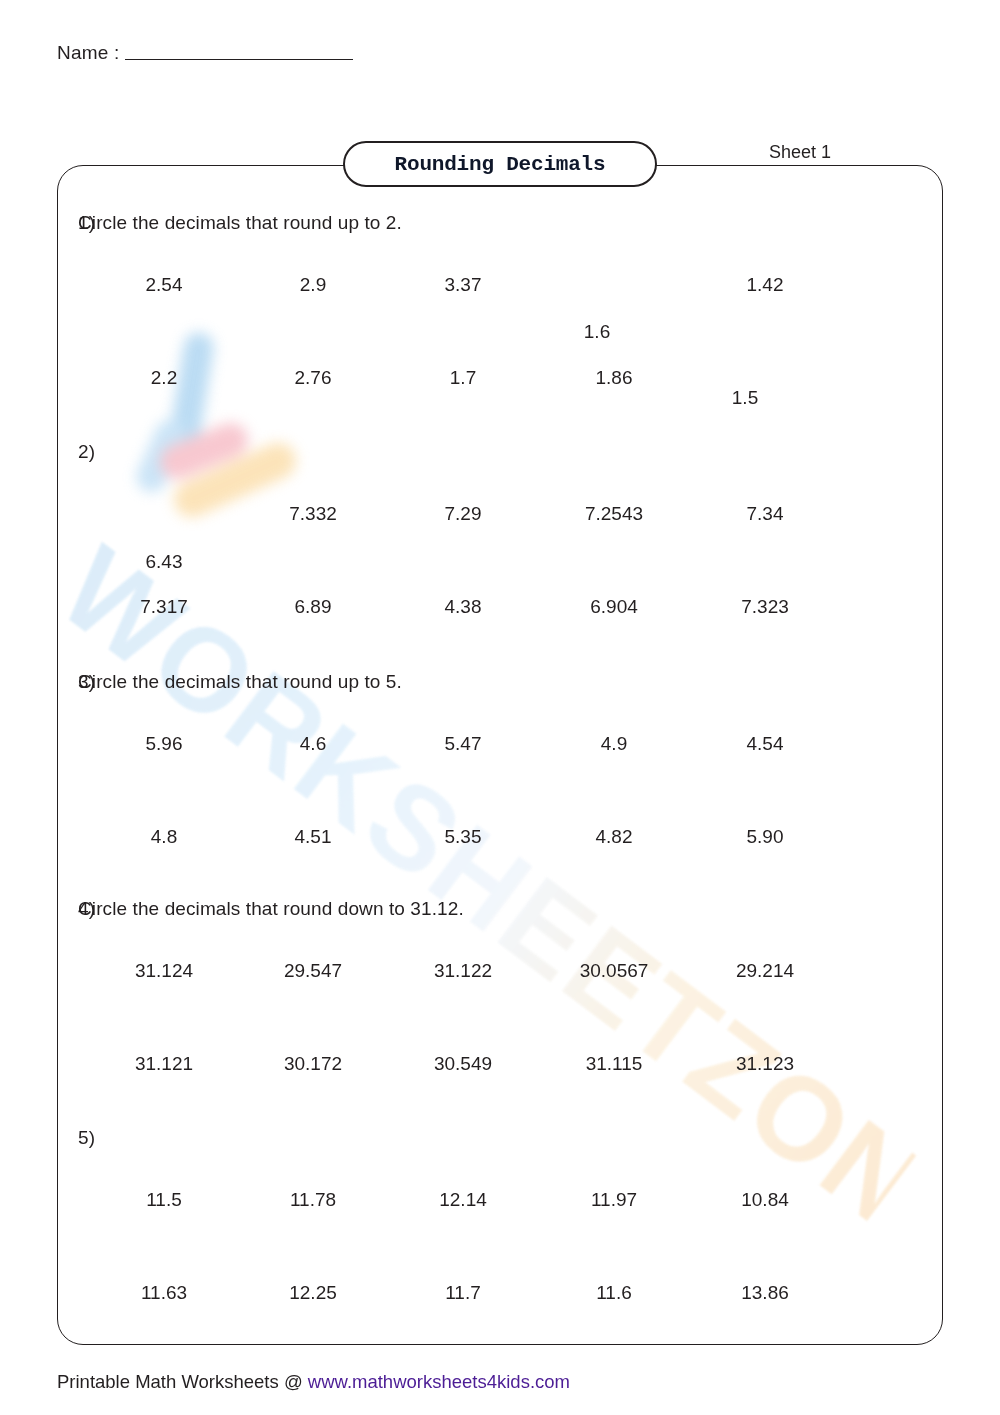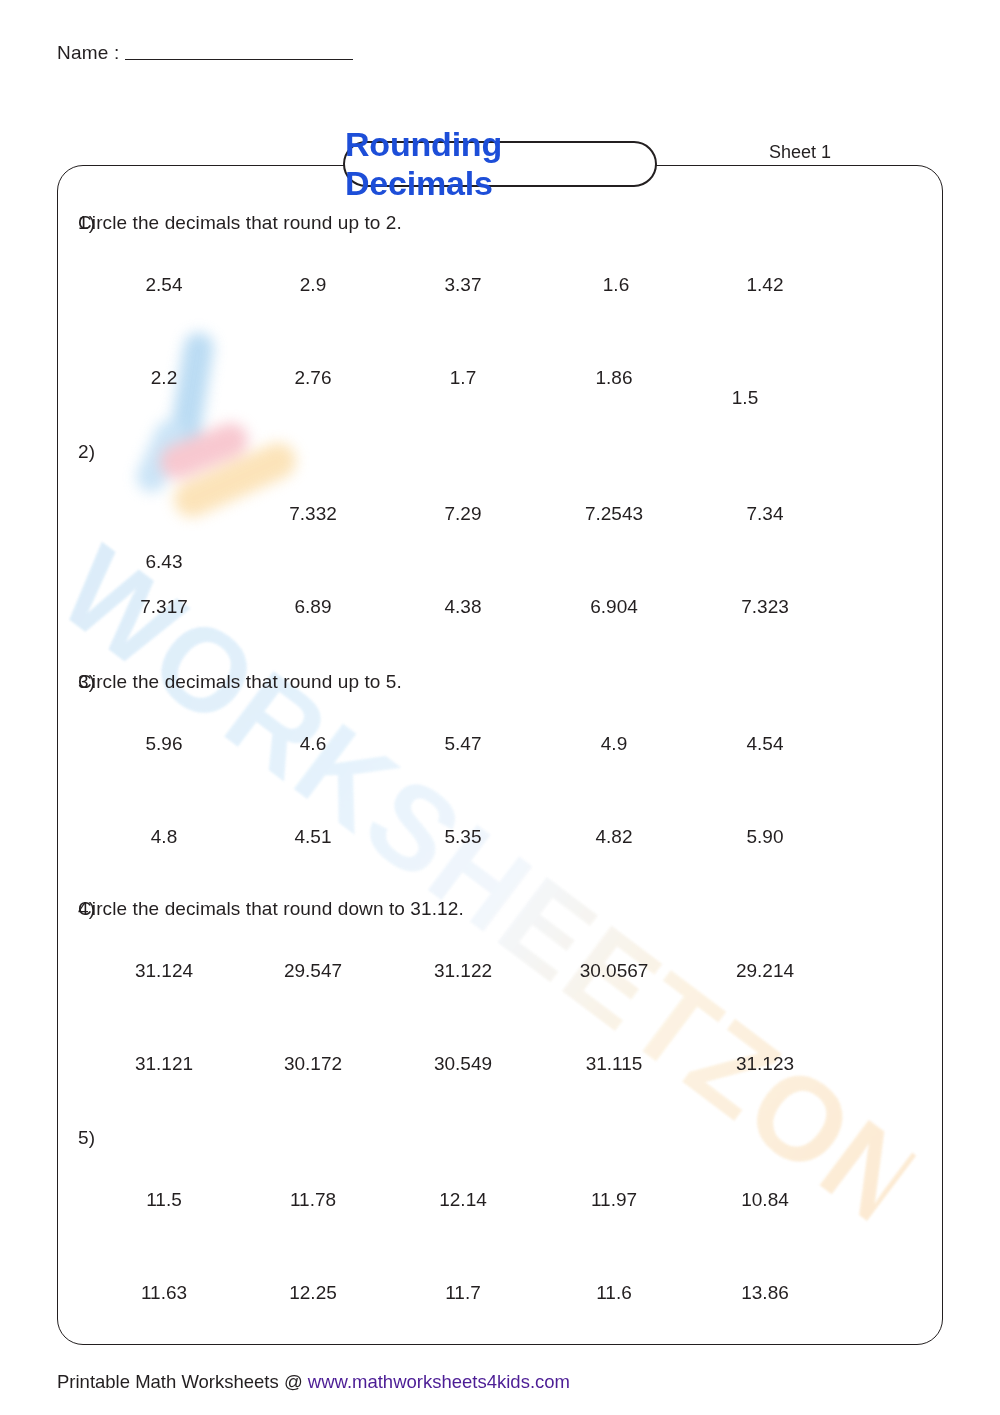--- a/index.html
+++ b/index.html
@@ -87,23 +87,24 @@
     position: absolute;
     left: 343px; top: 141px;
     width: 314px; height: 46px;
     border: 2.2px solid #231f20;
     border-radius: 26px;
     background: #ffffff;
     display: flex; align-items: center; justify-content: center;
     z-index: 4;
   }
   #title-text {
-    font-size: 34px; font-weight: 700;
+    font-size: 21px; font-weight: 700;
     letter-spacing: -.2px;
-    color: #1d4ed8;
+    color: #0f172a;
+    font-family: Liberation Mono, monospace;
   }
   #sheet-label {
     position: absolute;
     left: 765px; top: 142px;
     font-size: 18px;
     z-index: 4;
     background: #fff;
     padding: 0 4px;
   }
 
@@ -172,21 +173,21 @@
 <div id="problems">
     <div class="problem" style="top: 212px;">
       <div class="prompt-row">
         <span class="prompt-num">1)</span>
         <span class="prompt-text">Circle the decimals that round up to 2.</span>
       </div>
       <div class="value-row" style="top: 62px;">
         <span class="cell" style="left: 104px;">2.54</span>
         <span class="cell" style="left: 253px;">2.9</span>
         <span class="cell" style="left: 403px;">3.37</span>
-        <span class="cell" style="left: 556px;">1.6</span>
+        <span class="cell" style="left: 537px; margin-top: 47px;">1.6</span>
         <span class="cell" style="left: 705px;">1.42</span>
       </div>
       <div class="value-row" style="top: 155px;">
         <span class="cell" style="left: 104px;">2.2</span>
         <span class="cell" style="left: 253px;">2.76</span>
         <span class="cell" style="left: 403px;">1.7</span>
         <span class="cell" style="left: 554px;">1.86</span>
         <span class="cell" style="left: 685px; margin-top: 20px;">1.5</span>
       </div>
     </div>

